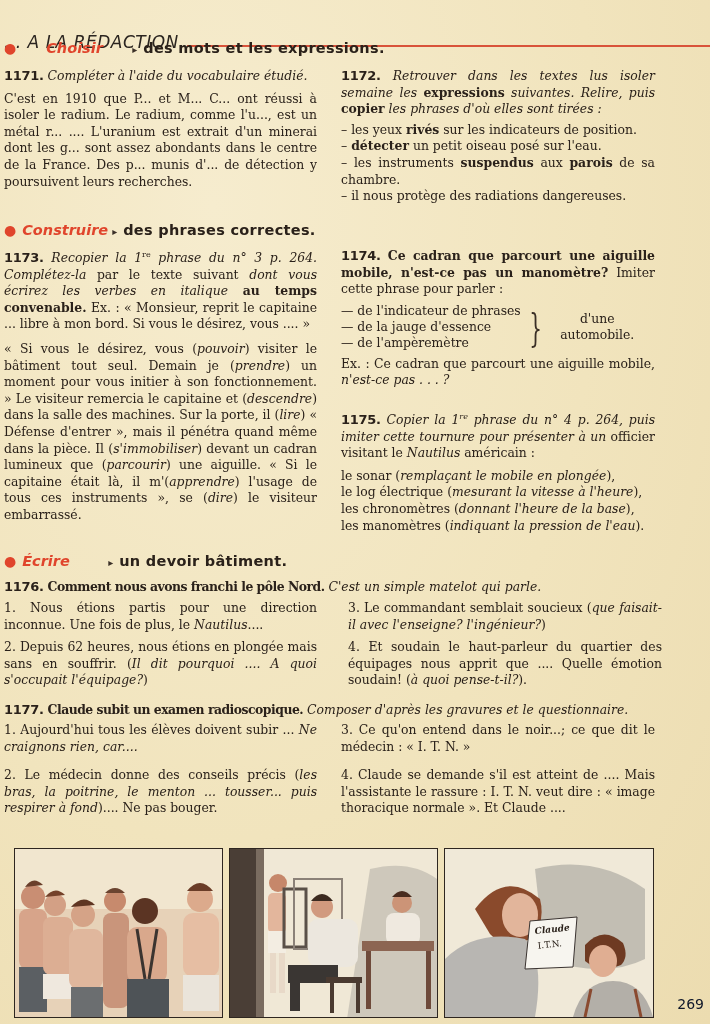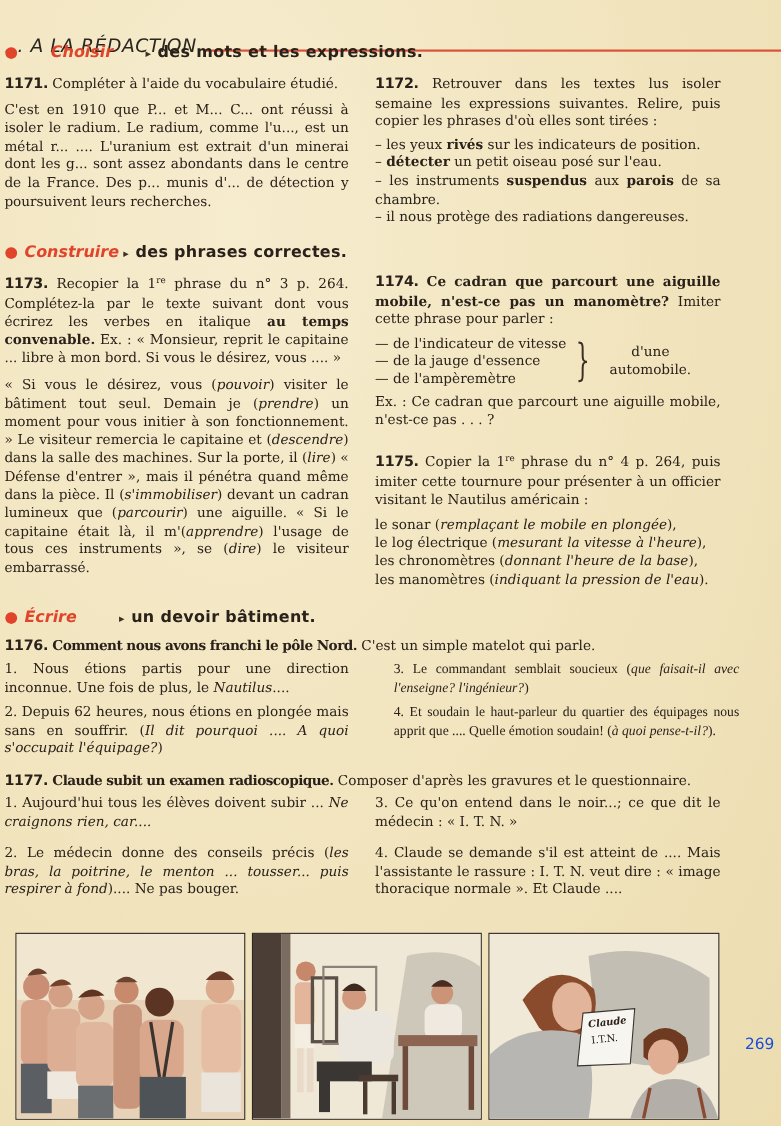--- a/index.html
+++ b/index.html
@@ -23,37 +23,37 @@
   .section .bullet { color: #e0452c; margin-right: 6px; font-size: 14px; }
   .section .verb { color: #e0452c; font-style: italic; font-weight: bold; }
   .section .arrow { color: #3b3028; font-size: 10px; margin: 0 6px 0 0; }
   .section .rest { color: #2a211a; letter-spacing: 0.3px; }
 
   
   .block { position: absolute; font-size: 12.4px; line-height: 16.6px; text-align: justify; }
   .block p { margin: 0; }
   .block .gap { height: 6px; }
   .num { font-family: "DejaVu Sans", sans-serif; font-weight: bold; font-size: 13px; letter-spacing: -0.3px; }
-  .it { }
-  .b { font-weight: normal; }
+  .it { font-style: italic; }
+  .b { font-weight: bold; }
   sup { font-size: 8px; line-height: 0; }
 
   .wide { position: absolute; left: 4px; width: 700px; font-size: 12.4px; line-height: 16px; white-space: nowrap; }
   .wide .strong { font-weight: bold; font-family: "DejaVu Serif", serif; letter-spacing: -0.5px; }
 
   
   .bracelist { display: flex; align-items: center; margin: 5px 0 5px 0; }
   .bracelist .items { line-height: 16px; }
   .bracelist .brace { font-size: 40px; line-height: 40px; margin: 0 12px 0 2px; font-weight: 100; transform: scaleX(0.5); color: #3a2e25; }
   .bracelist .target { text-align: center; line-height: 16px; }
 
   
   .panel { position: absolute; border: 1.5px solid #2e2620; overflow: hidden; background: #f2ead6; }
   .panel svg { display: block; width: 100%; height: 100%; }
-  .pagenum { position: absolute; right: 6px; top: 942px; font-family: "DejaVu Sans", sans-serif; font-size: 14px; color: #1d4ed8; }
+  .pagenum { position: absolute; right: 6px; top: 996px; font-family: "DejaVu Sans", sans-serif; font-size: 14px; color: #0f172a; }
 </style>
 </head>
 <body>
 
 <div class="page">
 
   <div class="header">
     <span class="title">... A LA RÉDACTION</span>
     <span class="rule"></span>
   </div>
@@ -100,21 +100,21 @@
       <span class="it">Complétez-la</span><span> par le texte suivant </span><span class="it">dont vous écrirez les verbes en italique</span><b> au temps convenable.</b><span> Ex. : « Monsieur, reprit le capitaine ... libre à mon bord. Si vous le désirez, vous .... »</span>
     </p>
     <div class="gap" style="height:8px"></div>
     <p id="t1173"><span>« Si vous le désirez, vous (</span><i>pouvoir</i><span>) visiter le bâtiment tout seul. Demain je (</span><i>prendre</i><span>) un moment pour vous initier à son fonctionnement. » Le visiteur remercia le capitaine et (</span><i>descendre</i><span>) dans la salle des machines. Sur la porte, il (</span><i>lire</i><span>) « Défense d'entrer », mais il pénétra quand même dans la pièce. Il (</span><i>s'immobiliser</i><span>) devant un cadran lumineux que (</span><i>parcourir</i><span>) une aiguille. « Si le capitaine était là, il m'(</span><i>apprendre</i><span>) l'usage de tous ces instruments », se (</span><i>dire</i><span>) le visiteur embarrassé.</span></p>
   </div>
 
   <div class="block" style="left:341px; top:248px; width:314px;">
     <p><span class="num">1174.</span> <b>Ce cadran que parcourt une aiguille mobile, n'est-ce pas un manomètre?</b><span> Imiter cette phrase pour parler :</span></p>
     <div class="bracelist">
       <div class="items">
-        <div>— de l'indicateur de vitesse</div>
+        <div>— de l'indicateur de phrases</div>
         <div>— de la jauge d'essence</div>
         <div>— de l'ampèremètre</div>
       </div>
       <div class="brace">}</div>
       <div class="target">
         <div>d'une</div>
         <div>automobile.</div>
       </div>
     </div>
     <p><span>Ex. : Ce cadran que parcourt une aiguille mobile, </span><span class="it">n'est-ce pas . . . ?</span></p>
@@ -141,21 +141,21 @@
   <div class="wide" style="top:579px;">
     <span class="num">1176.</span>
     <span class="strong">Comment nous avons franchi le pôle Nord.</span>
     <span class="it">C'est un simple matelot qui parle.</span>
   </div>
   <div class="block" style="left:4px; top:600px; width:313px;">
     <p><span>1. Nous étions partis pour une direction inconnue. Une fois de plus, le </span><i>Nautilus</i><span>....</span></p>
     <div class="gap"></div>
     <p><span>2. Depuis 62 heures, nous étions en plongée mais sans en souffrir. (</span><i>Il dit pourquoi .... A quoi s'occupait l'équipage?</i><span>)</span></p>
   </div>
-  <div class="block" style="left:358px; top:600px; width:314px;font-family:Liberation Serif, serif;">
+  <div class="block" style="left:348px; top:600px; width:314px;">
     <p><span>3. Le commandant semblait soucieux (</span><i>que faisait-il avec l'enseigne? l'ingénieur?</i><span>)</span></p>
     <div class="gap"></div>
     <p><span>4. Et soudain le haut-parleur du quartier des équipages nous apprit que .... Quelle émotion soudain! (</span><i>à quoi pense-t-il?</i><span>).</span></p>
   </div>
 
   <div class="wide" style="top:702px;">
     <span class="num">1177.</span>
     <span class="strong">Claude subit un examen radioscopique.</span>
     <span class="it">Composer d'après les gravures et le questionnaire.</span>
   </div>

